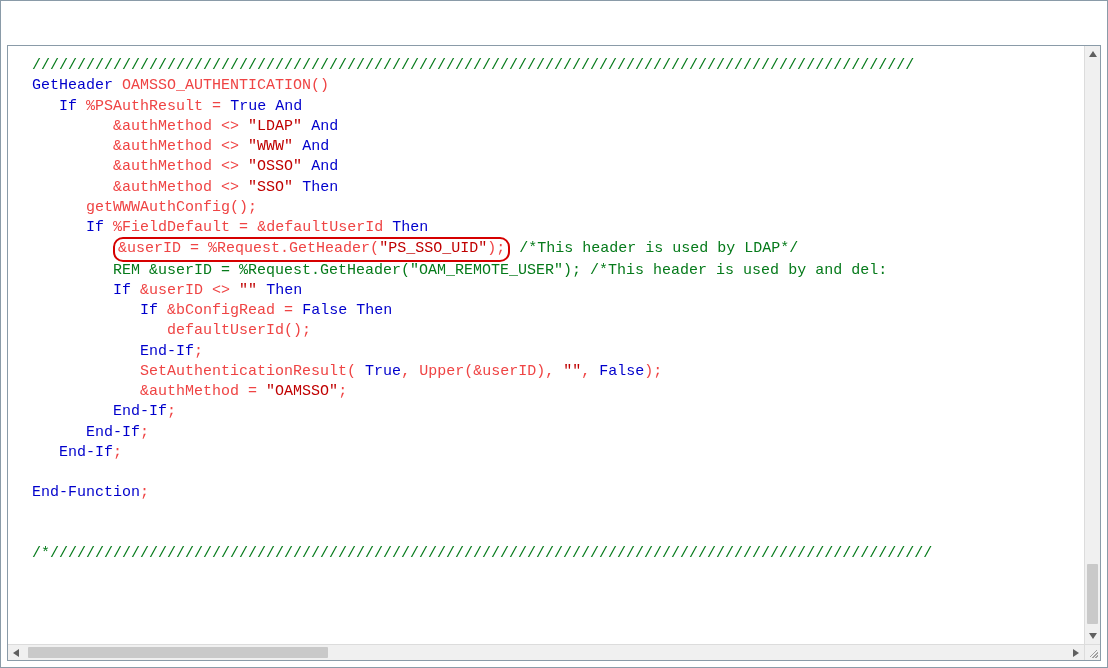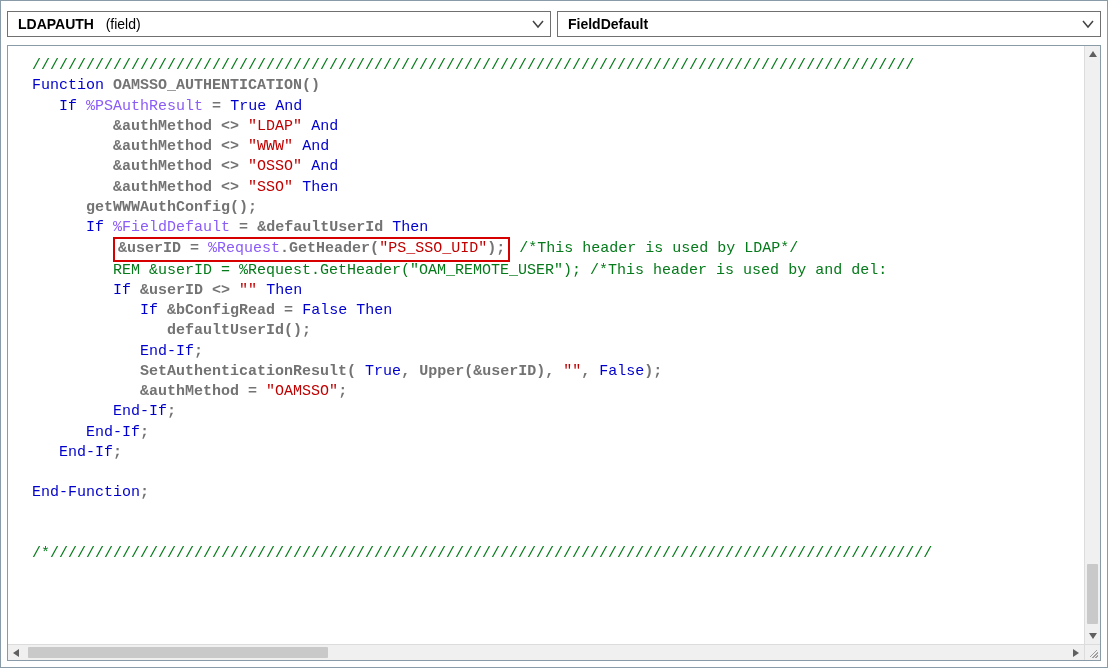--- a/index.html
+++ b/index.html
@@ -67,29 +67,29 @@
     padding: 10px 8px 4px 24px;
   }
   pre.code {
     margin: 0;
     font-family: Consolas, "Courier New", monospace;
     font-size: 15px;
     line-height: 1.35;
     white-space: pre;
   }
   pre.code .kw { color: #0000cc; }       
-  pre.code .sv { color: #8b5cf6; }       
+  pre.code .sv { color: #ef4444; }       
   pre.code .str { color: #c00000; }      
   pre.code .cmt { color: #057a1a; }          
-  pre.code .plain { color: #737373; font-weight: bold; }
+  pre.code .plain { color: #ef4444; }
 
   .hl-box {
     display: inline-block;
     border: 2px solid #d60000;
-    border-radius: 0;
+    border-radius: 10px;
     padding: 0 3px;
     margin: -1px 0;
   }
 
   
   .vscroll {
     position: absolute;
     top: 0;
     right: 0;
     bottom: 16px;
@@ -175,48 +175,26 @@
       linear-gradient(135deg, transparent 40%, #a0a0a0 40%, #a0a0a0 50%, transparent 50%),
       linear-gradient(135deg, transparent 60%, #a0a0a0 60%, #a0a0a0 70%, transparent 70%),
       linear-gradient(135deg, transparent 80%, #a0a0a0 80%, #a0a0a0 90%, transparent 90%);
   }
 </style>
 </head>
 <body>
 
 <div class="window">
 
-  <div class="top-bar">
-    <div class="dropdown left">
-      <span class="label">
-        <b>LDAPAUTH</b>&nbsp;&nbsp;&nbsp;<span>(field)</span>
-      </span>
-      <span class="chevron">
-        <svg viewBox="0 0 12 10">
-            <path d="M1 2 L6 8 L11 2" fill="none" stroke="#444" stroke-width="1.5"></path>
-          </svg>
-      </span>
-    </div>
-    <div class="dropdown right">
-      <span class="label">
-        <b>FieldDefault</b>
-      </span>
-      <span class="chevron">
-        <svg viewBox="0 0 12 10">
-            <path d="M1 2 L6 8 L11 2" fill="none" stroke="#444" stroke-width="1.5"></path>
-          </svg>
-      </span>
-    </div>
-  </div>
 
   <div class="code-frame">
 
     <div class="code-area">
 <pre class="code"><span class="cmt">//////////////////////////////////////////////////////////////////////////////////////////////////</span>
-<span class="kw">Function</span> <span class="plain">OAMSSO_AUTHENTICATION</span><span class="plain">(</span><span class="plain">)</span>
+<span class="kw">GetHeader</span> <span class="plain">OAMSSO_AUTHENTICATION</span><span class="plain">(</span><span class="plain">)</span>
    <span class="kw">If</span> <span class="sv">%PSAuthResult</span> <span class="plain">=</span> <span class="kw">True</span> <span class="kw">And</span>
          <span class="plain">&amp;authMethod</span> <span class="plain">&lt;&gt;</span> <span class="str">"LDAP"</span> <span class="kw">And</span>
          <span class="plain">&amp;authMethod</span> <span class="plain">&lt;&gt;</span> <span class="str">"WWW"</span> <span class="kw">And</span>
          <span class="plain">&amp;authMethod</span> <span class="plain">&lt;&gt;</span> <span class="str">"OSSO"</span> <span class="kw">And</span>
          <span class="plain">&amp;authMethod</span> <span class="plain">&lt;&gt;</span> <span class="str">"SSO"</span> <span class="kw">Then</span>
       <span class="plain">getWWWAuthConfig</span><span class="plain">(</span><span class="plain">)</span><span class="plain">;</span>
       <span class="kw">If</span> <span class="sv">%FieldDefault</span> <span class="plain">=</span> <span class="plain">&amp;defaultUserId</span> <span class="kw">Then</span>
          <span class="hl-box"><span class="plain">&amp;userID</span> <span class="plain">=</span> <span class="sv">%Request</span><span class="plain">.GetHeader</span><span class="plain">(</span><span class="str">"PS_SSO_UID"</span><span class="plain">)</span><span class="plain">;</span></span> <span class="cmt">/*This header is used by LDAP*/</span>
          <span class="cmt">REM &amp;userID = %Request.GetHeader("OAM_REMOTE_USER"); /*This header is used by and del:</span>
          <span class="kw">If</span> <span class="plain">&amp;userID</span> <span class="plain">&lt;&gt;</span> <span class="str">""</span> <span class="kw">Then</span>

